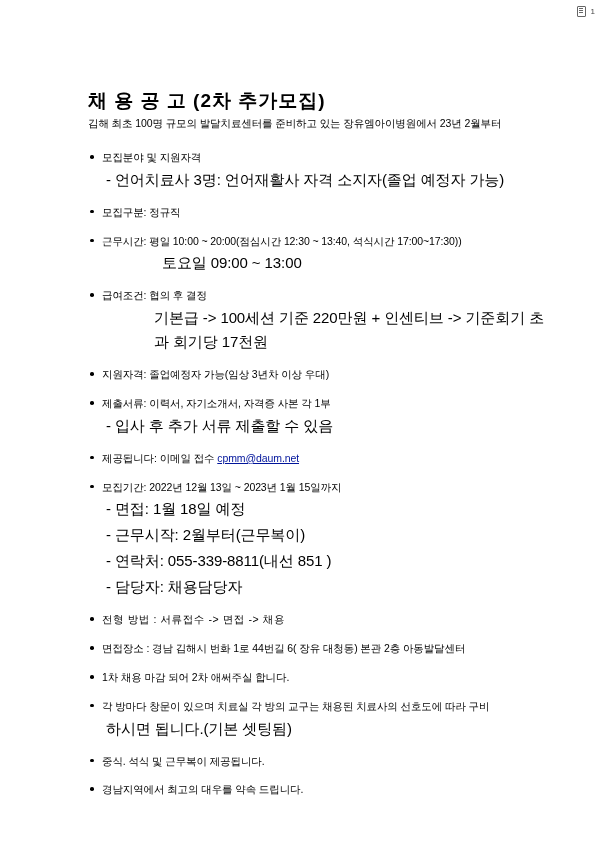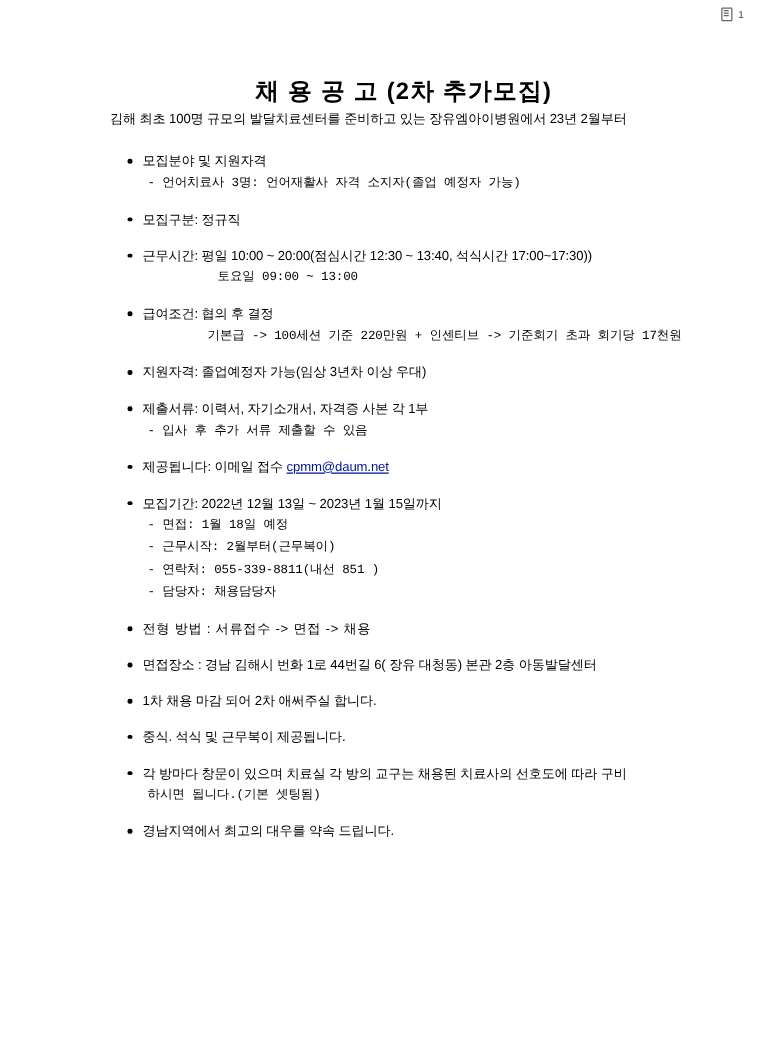--- a/index.html
+++ b/index.html
@@ -47,36 +47,35 @@
     background: #666;
     box-shadow: 0 2px 0 #666, 0 4px 0 #666;
   }
   .content {
     position: absolute;
     left: 88px;
     top: 0;
     width: 470px;
   }
   .title {
-    text-align: center;
     font-size: 19px;
     font-weight: bold;
     letter-spacing: 1px;
-    margin-top: 60px;
+    margin-top: 88px;
     color: #000;
   }
   .intro {
     font-size: 10.5px;
     line-height: 1.72;
     color: #000;
     letter-spacing: -0.1px;
   }
   ul.bullets {
     list-style: none;
-    margin: 12px;
+    margin: 0;
     padding: 0;
     margin-top: 17px;
   }
   ul.bullets > li {
     position: relative;
     padding-left: 14px;
     font-size: 10.5px;
     line-height: 1.6;
     color: #000;
     margin-bottom: 12px;
@@ -89,25 +88,24 @@
     top: 6px;
     width: 3.5px;
     height: 3.5px;
     background: #000;
     border-radius: 50%;
   }
   ul.bullets > li.nobullet::before {
     content: none;
   }
   .sub {
-    font-size: 10px;
+    font-size: 15px;
     line-height: 1.6;
     margin-top: 2px;
     letter-spacing: -0.1px;
-    font-family: Liberation Mono, monospace;
   }
   .indent-1 { padding-left: 4px; }
   .indent-2 { padding-left: 60px; }
   .indent-3 { padding-left: 52px; }
   .tight { margin-bottom: 5px; }
   a.email {
     color: #00149b;
     text-decoration: underline;
   }
   .wide-space { letter-spacing: 0.6px; }
@@ -179,26 +177,26 @@
       <li class="bullet tight">
         <div>면접장소 : 경남 김해시 번화 1로 44번길 6( 장유 대청동) 본관 2층 아동발달센터</div>
       </li>
 
       <li class="bullet tight">
         <div>1차 채용 마감 되어 2차 애써주실 합니다.</div>
       </li>
 
 
       <li class="bullet tight">
-        <div>중식. 석식 및 근무복이 제공됩니다.</div>
-      </li>
-
-      <li class="bullet tight">
         <div>각 방마다 창문이 있으며 치료실 각 방의 교구는 채용된 치료사의 선호도에 따라 구비</div>
         <div class="sub indent-1">하시면 됩니다.(기본 셋팅됨)</div>
+      </li>
+
+      <li class="bullet tight">
+        <div>중식. 석식 및 근무복이 제공됩니다.</div>
       </li>
 
       <li class="bullet tight">
         <div>경남지역에서 최고의 대우를 약속 드립니다.</div>
       </li>
 
     </ul>
   </div>
 </div>
 

